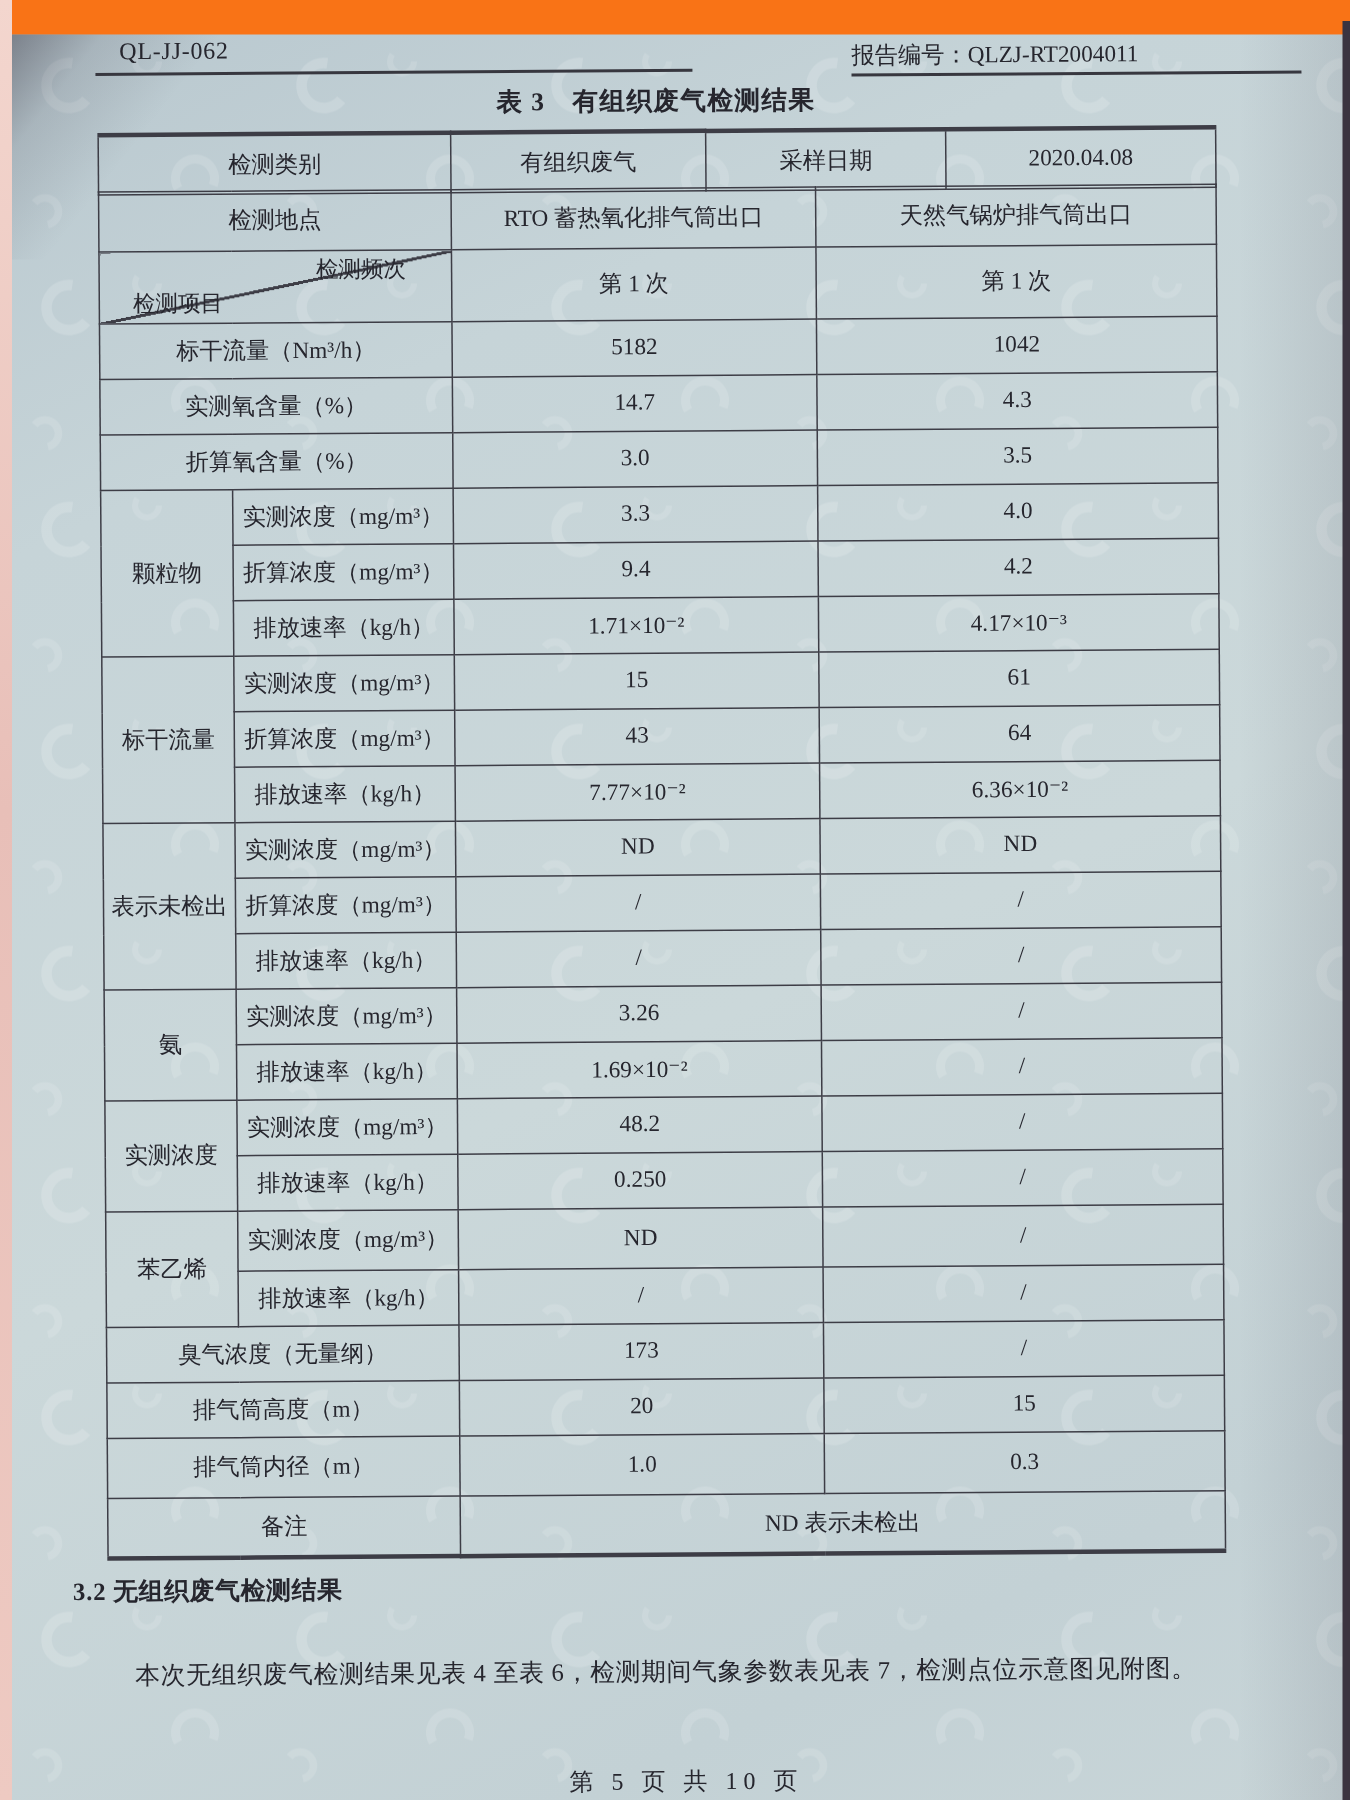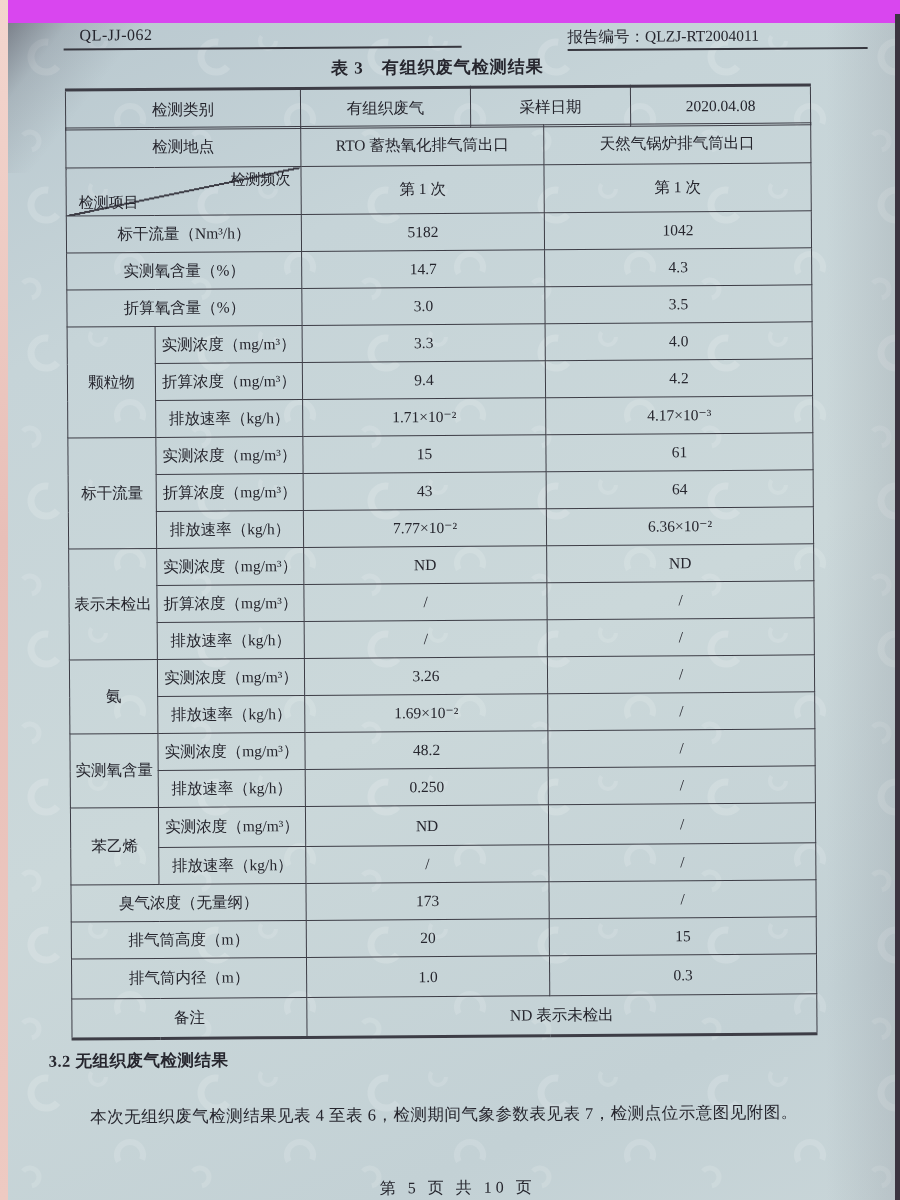--- a/index.html
+++ b/index.html
@@ -1,17 +1,17 @@
 <!DOCTYPE html>
 <html><head>
 <meta charset="utf-8">
 <style>
   html,body{margin:0;padding:0;}
   body{width:900px;height:1200px;overflow:hidden;font-family:"Liberation Serif","DejaVu Serif",serif;color:#26262e;}
-  .photo{position:relative;width:900px;height:1200px;background:#d946ef;overflow:hidden;}
+  .photo{position:relative;width:900px;height:1200px;background:#f97316;overflow:hidden;}
   .strip-left{position:absolute;left:0;top:0;width:8px;height:100%;background:linear-gradient(180deg,#f3d6ce 0%,#e8bfb8 45%,#eecac2 100%);}
   .strip-right{position:absolute;right:0;top:14px;width:5px;bottom:0;background:#3b3440;}
   .paper{position:absolute;left:8px;top:23px;right:4px;bottom:0;
     background:linear-gradient(155deg,#b9c8cf 0%,#c6d4d8 22%,#cbd8da 55%,#c3d1d5 85%,#c8d5d8 100%);}
   .paper-shade{position:absolute;left:0;top:0;width:260px;height:150px;
     background:linear-gradient(128deg,rgba(62,60,72,.5) 0,rgba(62,60,72,.15) 48px,rgba(62,60,72,0) 110px);}
   .paper-shade-r{position:absolute;right:0;top:0;width:70px;height:100%;
     background:linear-gradient(90deg,rgba(88,88,100,0) 0,rgba(88,88,100,.14) 100%);}
   .wm{position:absolute;left:0;top:0;width:100%;height:100%;pointer-events:none;}
   .content{position:absolute;left:0;top:0;width:900px;height:1200px;transform:rotate(-0.4deg);transform-origin:435px 100px;}
@@ -29,22 +29,22 @@
   .tB{position:absolute;left:65px;top:125px;width:745px;border-bottom:3px solid #3d3d46;}
   .tB tr{height:37px;}
   tr.h40{height:40px;}
   tr.h48{height:48px;}
   td.first{position:relative;}
   td.first::before{content:"";position:absolute;left:-19px;top:-1.5px;width:19px;border-top:1.5px solid #46464f;}
   td.lastc{position:relative;}
   td.lastc::after{content:"";position:absolute;right:-13px;top:-1.5px;width:13px;border-top:1.5px solid #46464f;}
 
   td.diag{background:linear-gradient(to bottom right,transparent calc(50% - 1px),#3d3d46 calc(50% - 1px),#3d3d46 calc(50% + 1px),transparent calc(50% + 1px));position:relative;}
-  .diag-top{position:absolute;top:3px;right:10px;font-size:15px;}
-  .diag-bottom{position:absolute;bottom:3px;left:12px;font-size:15px;}
+  .diag-top{position:absolute;top:3px;right:30px;font-size:15px;}
+  .diag-bottom{position:absolute;bottom:3px;left:22px;font-size:15px;}
 
   .sec-head{position:absolute;left:42px;top:1048px;font-size:16.5px;font-weight:bold;letter-spacing:.5px;}
   .para{position:absolute;left:50px;top:1104px;width:800px;font-size:16.5px;letter-spacing:.5px;text-indent:2em;}
   .footer{position:absolute;left:65px;top:1178px;width:770px;text-align:center;font-size:16px;letter-spacing:4px;}
 </style>
 </head>
 <body>
 
 <div class="photo">
   <div class="strip-left"></div>
@@ -185,21 +185,21 @@
         <td>3.26</td>
         <td class="lastc">/</td>
       </tr>
       <tr>
         <td>排放速率（kg/h）</td>
         <td>1.69×10⁻²</td>
         <td class="lastc">/</td>
       </tr>
 
       <tr>
-        <td class="first" rowspan="2">实测氧含量</td>
+        <td class="first" rowspan="2">实测浓度</td>
         <td>实测浓度（mg/m³）</td>
         <td>48.2</td>
         <td class="lastc">/</td>
       </tr>
       <tr>
         <td>排放速率（kg/h）</td>
         <td>0.250</td>
         <td class="lastc">/</td>
       </tr>
 

